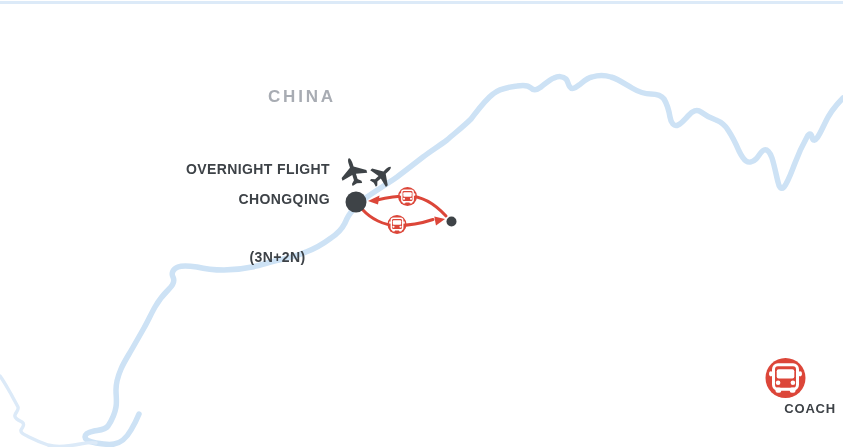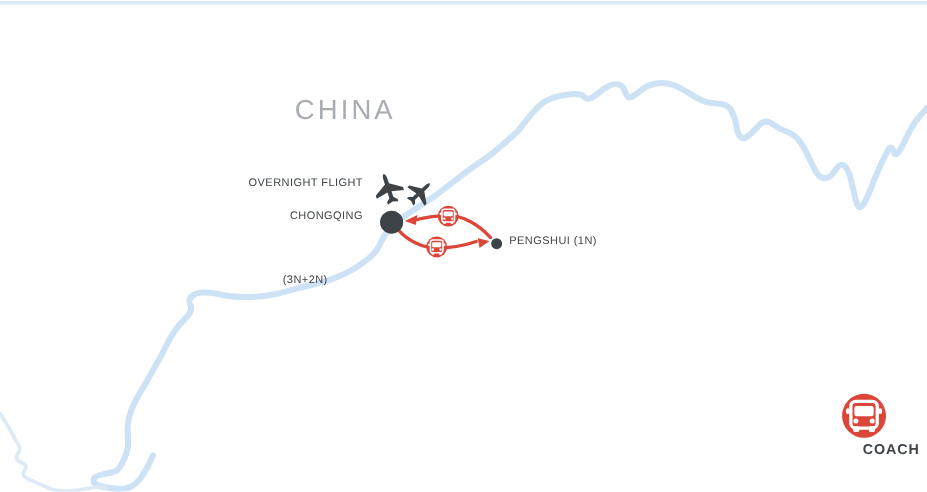--- a/index.html
+++ b/index.html
@@ -22,28 +22,28 @@
   .river-thin{fill:none;stroke:var(--river-thin);stroke-width:3.4;stroke-linecap:round;stroke-linejoin:round;}
   .border-line{fill:none;stroke:var(--river-thin);stroke-width:3;}
   .route-arc{fill:none;stroke:var(--route-red);stroke-width:3;stroke-linecap:round;}
   .route-head{fill:var(--route-red);}
   .marker{fill:var(--marker-dark);}
   .plane{fill:var(--marker-dark);}
   .bus-circle{fill:var(--route-red);}
   .bus-white{fill:#ffffff;}
   .bus-outline{fill:none;stroke:#ffffff;stroke-width:1.5;}
   .lbl{
-    position:absolute;color:var(--text-dark);font-weight:400;
-    font-size:10px;line-height:1;letter-spacing:.4px;white-space:nowrap;
+    position:absolute;color:var(--text-dark);font-weight:700;
+    font-size:14px;line-height:1;letter-spacing:.4px;white-space:nowrap;
   }
   .lbl-right{text-align:right;}
   .lbl-center{text-align:center;}
   .country-lbl{
     position:absolute;left:268px;top:88px;color:var(--country-gray);
-    font-weight:400;font-size:25px;line-height:1;letter-spacing:2.8px;white-space:nowrap;
+    font-weight:700;font-size:17px;line-height:1;letter-spacing:2.8px;white-space:nowrap;
   }
   .legend-lbl{
     position:absolute;left:736px;top:402px;width:100px;text-align:right;
     color:var(--text-dark);font-weight:700;font-size:13px;line-height:1;letter-spacing:.8px;
   }
 </style>
 </head>
 <body>
 
 <div class="map-stage">
@@ -115,16 +115,15 @@
   </svg>
 
   <div class="country-lbl">CHINA</div>
 
   <div class="lbl lbl-right" style="right:513px;top:162px;">OVERNIGHT FLIGHT</div>
 
   <div class="lbl lbl-right" style="right:513px;top:192px;margin-left:24px;">CHONGQING</div>
 
   <div class="lbl lbl-center" style="left:230px;top:211px;width:95px;margin-top:39px;">(3N+2N)</div>
 
-  <div class="lbl" style="left:463px;top:215px;">PENGSHUI (1N)</div>
 
   <div class="legend-lbl">COACH</div>
 </div>
 
 </body></html>

